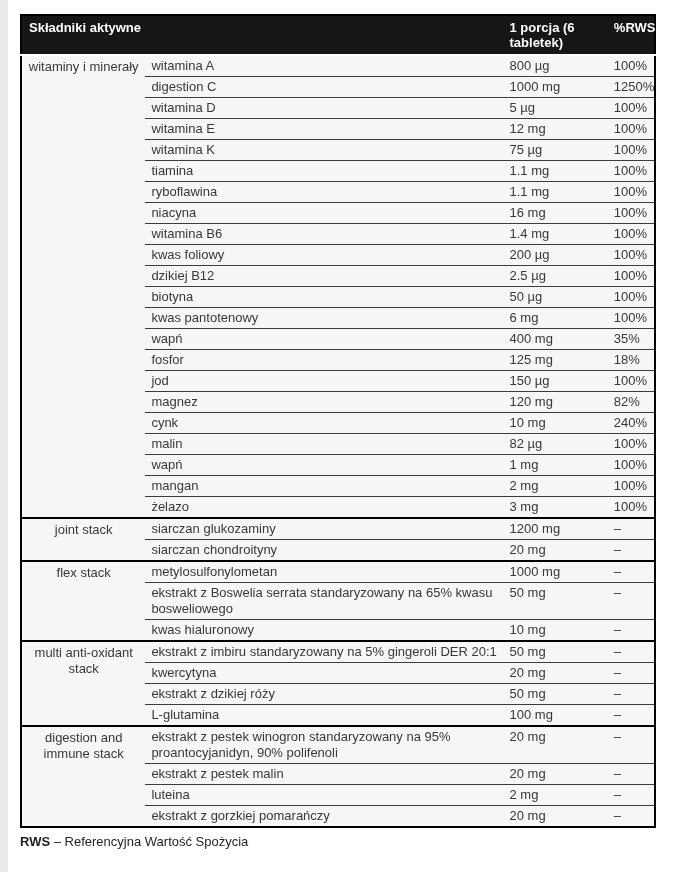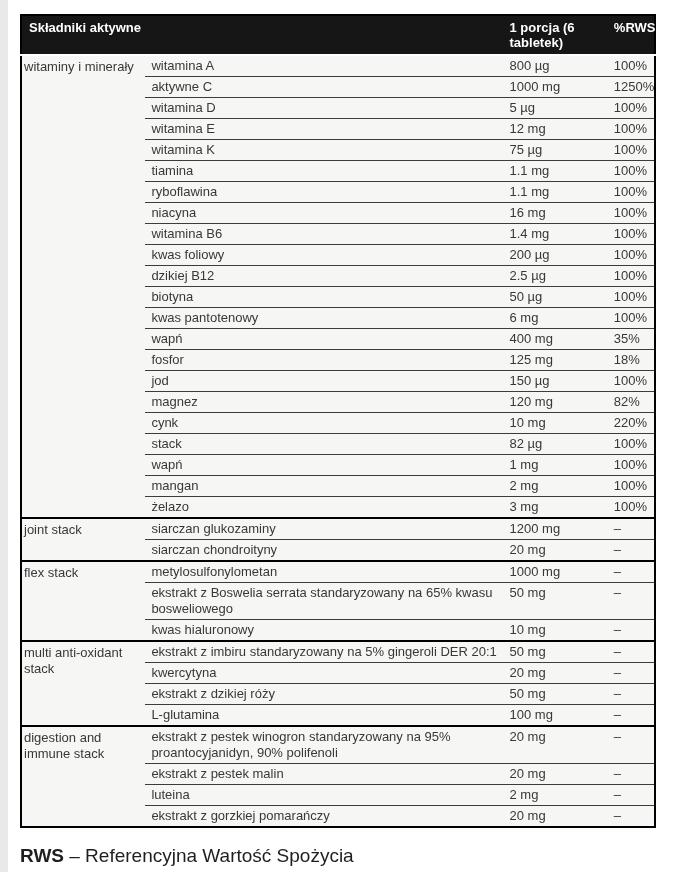--- a/index.html
+++ b/index.html
@@ -49,31 +49,31 @@
   tbody { border-top: 2px solid var(--border, #000000); }
 
   td {
     font-size: 13px;
     color: var(--body-text, #383838);
     vertical-align: top;
     line-height: 16px;
     padding: 2px 4px 2px 6px;
   }
   td.group-cell {
-    text-align: left;
+    text-align: center;
     padding-top: 3px;
     padding-left: 2px;
     padding-right: 2px;
   }
   
   tbody tr + tr td { border-top: 1px solid var(--row-line, #3c3c3c); }
 
   .footnote {
-    margin-top: 20px;
-    font-size: 19px;
+    margin-top: 6px;
+    font-size: 13px;
     line-height: 16px;
     color: #1f1f1f;
   }
   .footnote .abbr { font-weight: bold; }
 </style>
 </head>
 <body>
 
 <div class="page-edge"></div>
 
@@ -95,21 +95,21 @@
     </thead>
 
   <tbody>
         <tr>
           <td class="group-cell" rowspan="22">witaminy i minerały</td>
           <td class="name-cell">witamina A</td>
           <td class="amount-cell">800 µg</td>
           <td class="rws-cell">100%</td>
         </tr>
         <tr>
-          <td class="name-cell">aktywne C</td>
+          <td class="name-cell">digestion C</td>
           <td class="amount-cell">1000 mg</td>
           <td class="rws-cell">1250%</td>
         </tr>
         <tr>
           <td class="name-cell">witamina D</td>
           <td class="amount-cell">5 µg</td>
           <td class="rws-cell">100%</td>
         </tr>
         <tr>
           <td class="name-cell">witamina E</td>
@@ -177,24 +177,24 @@
           <td class="rws-cell">100%</td>
         </tr>
         <tr>
           <td class="name-cell">magnez</td>
           <td class="amount-cell">120 mg</td>
           <td class="rws-cell">82%</td>
         </tr>
         <tr>
           <td class="name-cell">cynk</td>
           <td class="amount-cell">10 mg</td>
-          <td class="rws-cell">220%</td>
-        </tr>
-        <tr>
-          <td class="name-cell">stack</td>
+          <td class="rws-cell">240%</td>
+        </tr>
+        <tr>
+          <td class="name-cell">malin</td>
           <td class="amount-cell">82 µg</td>
           <td class="rws-cell">100%</td>
         </tr>
         <tr>
           <td class="name-cell">wapń</td>
           <td class="amount-cell">1 mg</td>
           <td class="rws-cell">100%</td>
         </tr>
         <tr>
           <td class="name-cell">mangan</td>

